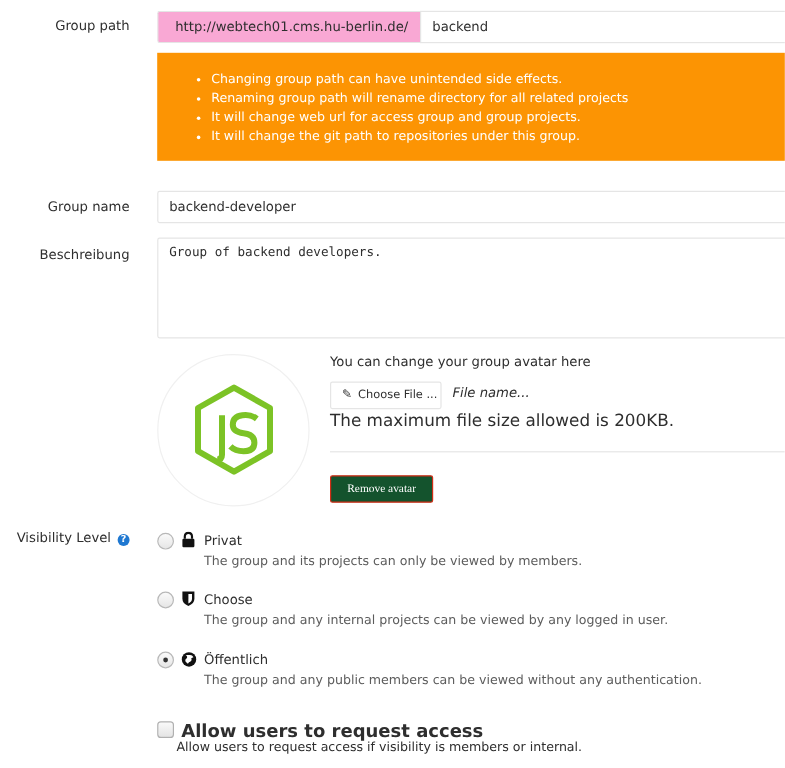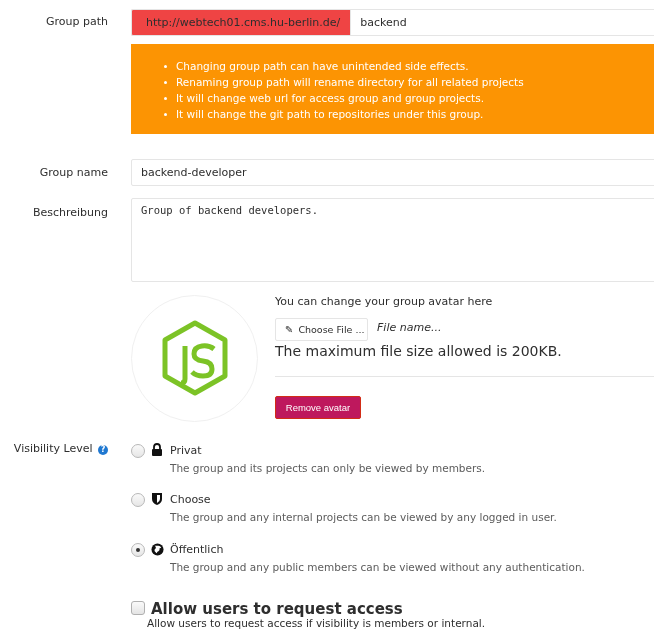--- a/index.html
+++ b/index.html
@@ -2,39 +2,39 @@
 <html><head>
   <meta charset="utf-8">
   <style>
     * { box-sizing: border-box; margin: 0; padding: 0; }
     html, body { width: 654px; height: 640px; overflow: hidden; background: #ffffff; }
     body { font-family: "DejaVu Sans", "Liberation Sans", sans-serif; font-size: 11px; color: #2e2e2e; position: relative; }
 
     .label { position: absolute; right: calc(654px - 108px); text-align: right; font-size: 11px; color: #2e2e2e; white-space: nowrap; }
 
     .input-group { position: absolute; left: 131px; top: 9px; width: 540px; height: 27px; display: flex; }
-    .addon { background: #ef4444; border: 1px solid #e5e5e5; border-right: none; border-radius: 2px 0 0 2px; padding: 0 10px 0 14px; line-height: 25px; font-size: 11px; color: #2e2e2e; white-space: nowrap; }
+    .addon { background: #f9a8d4; border: 1px solid #e5e5e5; border-right: none; border-radius: 2px 0 0 2px; padding: 0 10px 0 14px; line-height: 25px; font-size: 11px; color: #2e2e2e; white-space: nowrap; }
     .path-input { flex: 1; border: 1px solid #e5e5e5; background: #fff; padding: 0 9px; font-size: 11px; line-height: 25px; color: #2e2e2e; font-family: "DejaVu Sans", "Liberation Sans", sans-serif; outline: none; }
 
     .warning { position: absolute; left: 131px; top: 44px; width: 540px; height: 90px; background: #fc9403; color: #ffffff; padding: 14px 0 0 33px; }
     .warning ul { list-style: none; }
     .warning li { font-size: 10.5px; line-height: 16px; position: relative; padding-left: 12px; white-space: nowrap; }
     .warning li::before { content: ""; position: absolute; left: 0; top: 7px; width: 3px; height: 3px; border-radius: 50%; background: #fff; }
 
     .text-input { position: absolute; left: 131px; width: 540px; border: 1px solid #e5e5e5; background: #fff; padding: 0 9px; font-size: 11px; color: #2e2e2e; border-radius: 2px; font-family: "DejaVu Sans", "Liberation Sans", sans-serif; outline: none; }
     textarea.text-input { font-family: "DejaVu Sans Mono", "Liberation Mono", monospace; font-size: 10.5px; padding: 5px 9px; resize: none; }
 
     .avatar { position: absolute; left: 131px; top: 295px; width: 127px; height: 127px; border-radius: 50%; background: #ffffff; border: 1px solid #f0f0f0; display: flex; align-items: center; justify-content: center; }
 
     .avatar-help { position: absolute; left: 275px; top: 295px; font-size: 11px; color: #2e2e2e; white-space: nowrap; }
     .choose-btn { position: absolute; left: 275px; top: 318px; width: 93px; height: 23px; border: 1px solid #e5e5e5; border-radius: 2px; background: #fff; font-size: 9.5px; color: #2e2e2e; display: flex; align-items: center; padding-left: 9px; gap: 5px; font-family: "DejaVu Sans", "Liberation Sans", sans-serif; cursor: pointer; }
     .file-name { position: absolute; left: 377px; top: 321px; font-size: 11px; color: #2e2e2e; font-style: italic; }
     .max-size { position: absolute; left: 275px; top: 343px; font-size: 14px; color: #2e2e2e; white-space: nowrap; }
     .divider { position: absolute; left: 275px; top: 376px; width: 379px; height: 1px; background: #e5e5e5; }
-    .remove-btn { position: absolute; left: 275px; top: 396px; width: 86px; height: 23px; background: #be185d; border: 1px solid #d22d16; border-radius: 2px; color: #fff; font-size: 9.5px; font-family: Liberation Sans, sans-serif; cursor: pointer; }
+    .remove-btn { position: absolute; left: 275px; top: 396px; width: 86px; height: 23px; background: #14532d; border: 1px solid #d22d16; border-radius: 2px; color: #fff; font-size: 9.5px; font-family: Liberation Serif, serif; cursor: pointer; }
 
     .help-icon { display: inline-block; width: 10px; height: 10px; border-radius: 50%; background: #1f78d1; color: #fff; font-size: 8px; line-height: 10px; text-align: center; font-weight: bold; vertical-align: 0px; margin-left: 2px; }
 
     .radio-row { position: absolute; left: 131px; }
     .radio { position: absolute; left: 0; top: 3px; width: 14px; height: 14px; border-radius: 50%; border: 1px solid #b8b8b8; background: linear-gradient(#fafafa, #e6e6e6); }
     .radio.checked::after { content: ""; position: absolute; left: 4px; top: 4px; width: 4px; height: 4px; border-radius: 50%; background: #333; }
     .vis-icon { position: absolute; left: 20px; top: 2px; width: 12px; height: 14px; }
     .radio-title { position: absolute; left: 39px; top: 3px; font-size: 11px; color: #2e2e2e; white-space: nowrap; }
     .radio-desc { position: absolute; left: 39px; top: 21px; font-size: 10.5px; color: #5c5c5c; white-space: nowrap; }
 

